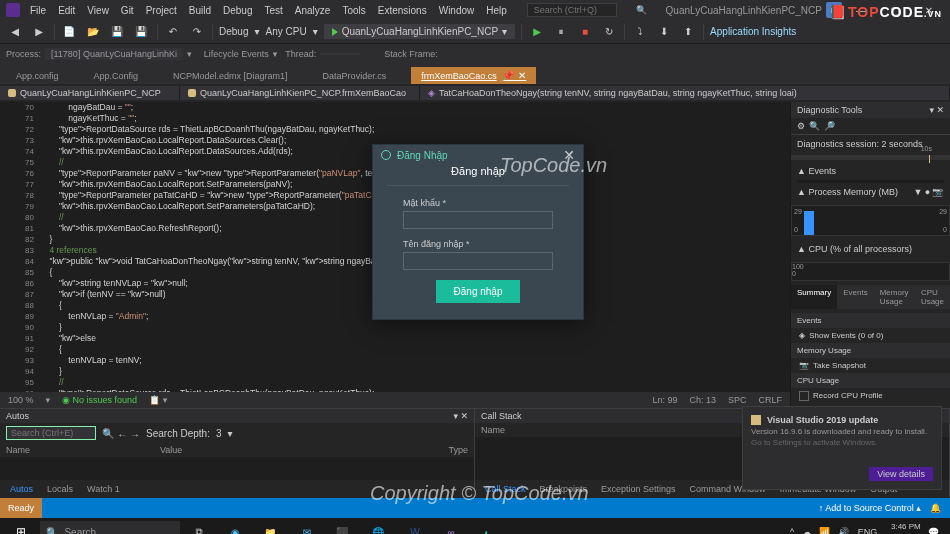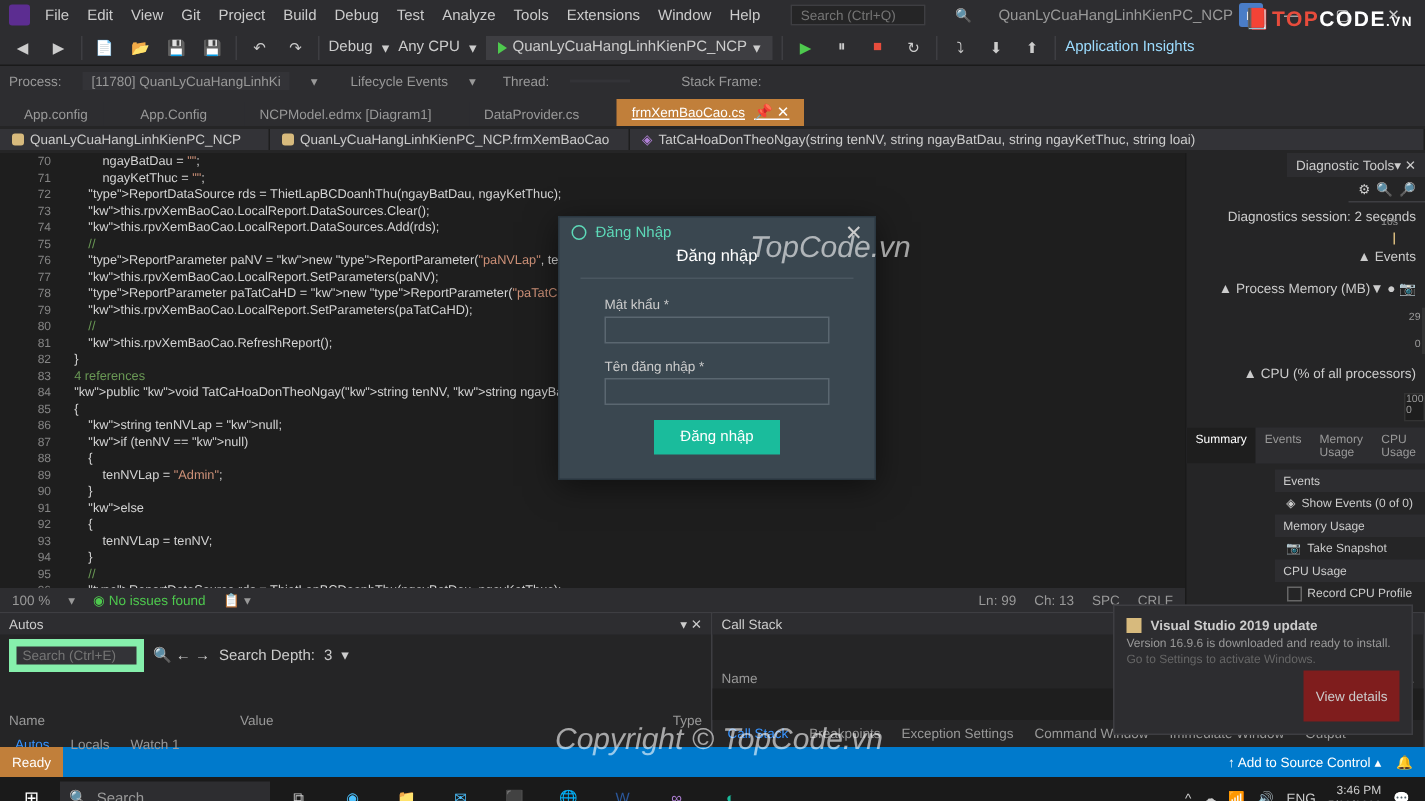--- a/index.html
+++ b/index.html
@@ -13,21 +13,21 @@
 .titlebar .solution-name { color: #999; }
 .titlebar .avatar { width: 16px; height: 16px; background: #4a7dc7; border-radius: 2px; display: flex; align-items: center; justify-content: center; font-size: 8px; color: #fff; }
 .titlebar .win-btn { width: 30px; height: 20px; display: flex; align-items: center; justify-content: center; color: #ccc; }
 
 .toolbar { height: 24px; background: #2d2d30; display: flex; align-items: center; padding: 0 6px; gap: 6px; border-bottom: 1px solid #1a1a1a; }
 .toolbar .tb-btn { width: 18px; height: 18px; display: flex; align-items: center; justify-content: center; color: #ccc; }
 .toolbar .start { background: #3e3e42; padding: 2px 8px; display: flex; align-items: center; gap: 4px; }
 .toolbar .start .tri { width: 0; height: 0; border-left: 6px solid #4ec94e; border-top: 4px solid transparent; border-bottom: 4px solid transparent; }
 .toolbar .sep { width: 1px; height: 16px; background: #3e3e42; }
 
-.toolbar2 { height: 20px; background: #2d2d30; display: flex; align-items: center; padding: 0 6px; gap: 14px; font-size: 9px; color: #999; }
+.toolbar2 { height: 20px; background: #2d2d30; display: flex; align-items: center; padding: 0 6px; gap: 4px; font-size: 9px; color: #999; }
 
 .doc-tabs { height: 20px; background: #2d2d30; display: flex; align-items: flex-end; padding-left: 6px; gap: 15px; }
 .doc-tab { padding: 3px 10px; background: #2d2d30; color: #999; font-size: 9px; cursor: pointer; }
 .doc-tab.active { background: #c17f3a; color: #fff; display: flex; align-items: center; gap: 6px; text-decoration: underline; }
 .doc-tab.active .close { font-size: 10px; }
 
 .context-bar { height: 18px; background: #252526; display: flex; align-items: center; font-size: 9px; }
 .context-bar .crumb { padding: 2px 8px; background: #333337; color: #ccc; display: flex; align-items: center; gap: 4px; border-right: 1px solid #1e1e1e; flex: 1; overflow: hidden; white-space: nowrap; }
 .context-bar .yellow-dot { width: 8px; height: 8px; background: #d7ba7d; border-radius: 2px; }
 
@@ -37,21 +37,21 @@
 .gutter { width: 40px; background: #1e1e1e; color: #858585; font-size: 8px; text-align: right; padding-right: 6px; line-height: 11px; }
 .gutter .ln { height: 11px; position: relative; }
 .code { flex: 1; font-family: Consolas, monospace; font-size: 8.5px; line-height: 11px; color: #d4d4d4; white-space: pre; overflow: hidden; }
 .code .str { color: #ce9178; }
 .code .cm { color: #6a9955; }
 
 .status-editor { height: 16px; background: #2d2d30; display: flex; align-items: center; padding: 0 8px; font-size: 9px; color: #999; gap: 12px; }
 .status-editor .issues { color: #4ec94e; }
 .status-editor .right { margin-left: auto; display: flex; gap: 12px; }
 
-.diag-panel { width: 160px; background: #252526; border-left: 1px solid #1a1a1a; display: flex; flex-direction: column; font-size: 9px; align-items: flex-end; }
+.diag-panel { width: 160px; background: #252526; border-left: 1px solid #1a1a1a; display: flex; flex-direction: column; font-size: 9px; }
 .diag-header { padding: 3px 6px; background: #2d2d30; color: #ccc; display: flex; justify-content: space-between; }
 .diag-tools { padding: 3px 6px; display: flex; gap: 4px; border-bottom: 1px solid #3e3e42; }
 .diag-section { padding: 4px 6px; color: #ccc; }
 .diag-timeline { height: 8px; background: #333; margin: 2px 0; position: relative; }
 .diag-timeline .marker { position: absolute; top: 0; right: 20px; width: 1px; height: 8px; background: #d7ba7d; }
 .diag-graph { height: 50px; background: #1e1e1e; margin: 4px 0; position: relative; border: 1px solid #333; }
 .diag-graph .bar { position: absolute; bottom: 0; left: 12px; width: 10px; height: 24px; background: #3794ff; }
 .diag-graph .lbl { position: absolute; font-size: 7px; color: #999; }
 .diag-graph2 { height: 30px; background: #1e1e1e; margin: 4px 0; border: 1px solid #333; position: relative; }
 .diag-tabs { display: flex; background: #2d2d30; font-size: 8px; }
@@ -59,34 +59,34 @@
 .diag-tabs .dt.active { background: #1e1e1e; color: #fff; }
 .diag-list { padding: 4px 0; font-size: 8px; }
 .diag-list .item { padding: 3px 8px; color: #ccc; display: flex; align-items: center; gap: 4px; }
 .diag-list .check { width: 10px; height: 10px; border: 1px solid #666; display: inline-block; }
 .diag-list .sub-header { padding: 3px 6px; background: #2d2d30; color: #ccc; font-weight: 500; }
 
 .bottom-panels { height: 90px; display: flex; background: #252526; }
 .panel { flex: 1; border-top: 1px solid #3e3e42; border-right: 1px solid #3e3e42; display: flex; flex-direction: column; }
 .panel-header { padding: 2px 6px; background: #2d2d30; font-size: 9px; color: #ccc; display: flex; justify-content: space-between; }
 .panel-search { padding: 3px 6px; display: flex; gap: 6px; align-items: center; }
-.panel-search input { background: #333337; border: 5px solid #86efac; color: #ccc; padding: 1px 4px; font-size: 9px; width: 90px; }
-.panel-cols { padding: 2px 6px; display: flex; font-size: 9px; color: #999; margin-top: 22px; }
+.panel-search input { background: #333337; border: 1px solid #86efac; color: #ccc; padding: 1px 4px; font-size: 9px; width: 90px; }
+.panel-cols { padding: 2px 6px; display: flex; font-size: 9px; color: #999; }
 .panel-cols .col { flex: 1; }
 .panel-body { flex: 1; background: #1e1e1e; }
 .panel-tabs { display: flex; font-size: 9px; padding: 2px 4px; gap: 2px; }
 .panel-tabs .pt { padding: 2px 6px; color: #999; cursor: pointer; }
 .panel-tabs .pt.active { color: #3794ff; }
 
 .notification { position: absolute; right: 8px; bottom: 44px; width: 200px; background: #2d2d30; border: 1px solid #3e3e42; padding: 8px; font-size: 9px; color: #ccc; }
 .notification .title { font-weight: 600; margin-bottom: 2px; display: flex; align-items: center; gap: 6px; }
 .notification .flag { width: 10px; height: 10px; background: #d7ba7d; }
 .notification .sub { font-size: 8px; color: #999; margin: 2px 0; }
 .notification .activate { font-size: 8px; color: #666; }
-.notification .btn { float: right; background: #7f1d1d; padding: 12px 8px; margin-top: 3px; }
+.notification .btn { float: right; background: #4c1d95; padding: 2px 8px; margin-top: 20px; }
 
 .status-bar { height: 20px; background: #007acc; display: flex; align-items: center; padding: 0 8px; font-size: 9px; color: #fff; gap: 24px; }
 .status-bar .ready-box { background: #c17f3a; padding: 0 8px; height: 20px; display: flex; align-items: center; margin-left: -8px; }
 .status-bar .right { margin-left: auto; display: flex; gap: 10px; align-items: center; }
 
 .taskbar { height: 28px; background: #1a1a1a; display: flex; align-items: center; padding: 0 4px; gap: 2px; }
 .taskbar .tb-item { width: 34px; height: 24px; display: flex; align-items: center; justify-content: center; }
 .taskbar .win { color: #fff; font-size: 12px; }
 .taskbar .search-bar { width: 140px; height: 22px; background: #2d2d30; display: flex; align-items: center; padding: 0 6px; gap: 6px; color: #999; }
 .taskbar .tray { margin-left: auto; display: flex; align-items: center; gap: 8px; color: #ccc; font-size: 9px; padding-right: 6px; }

